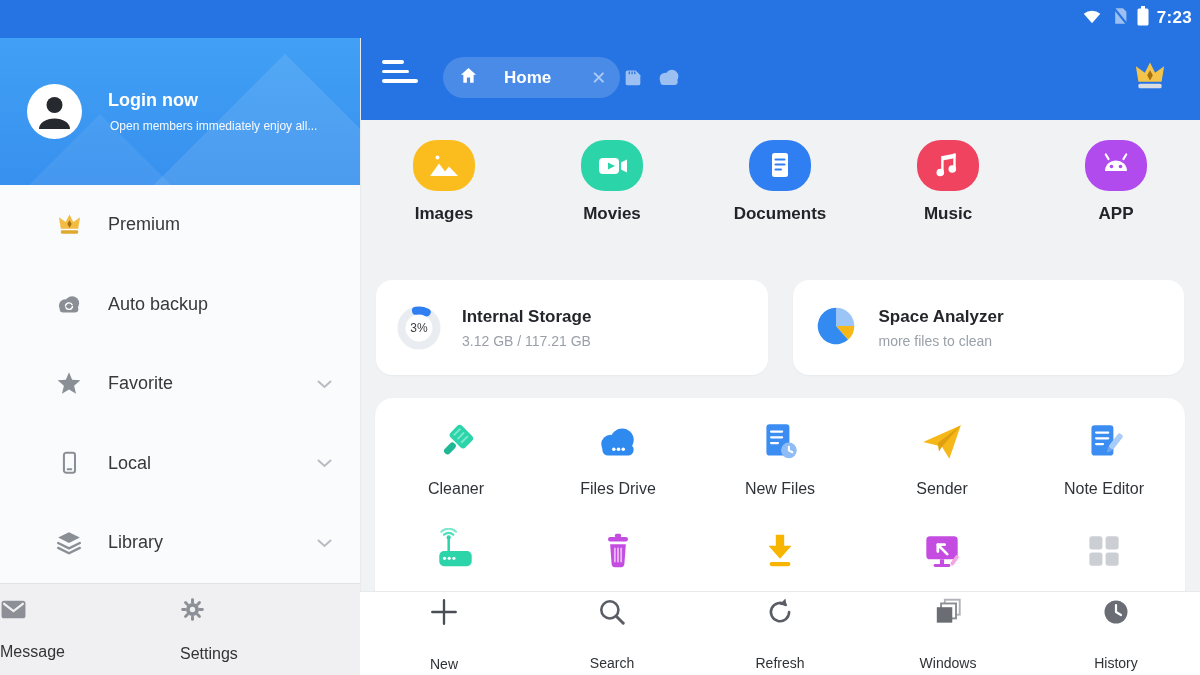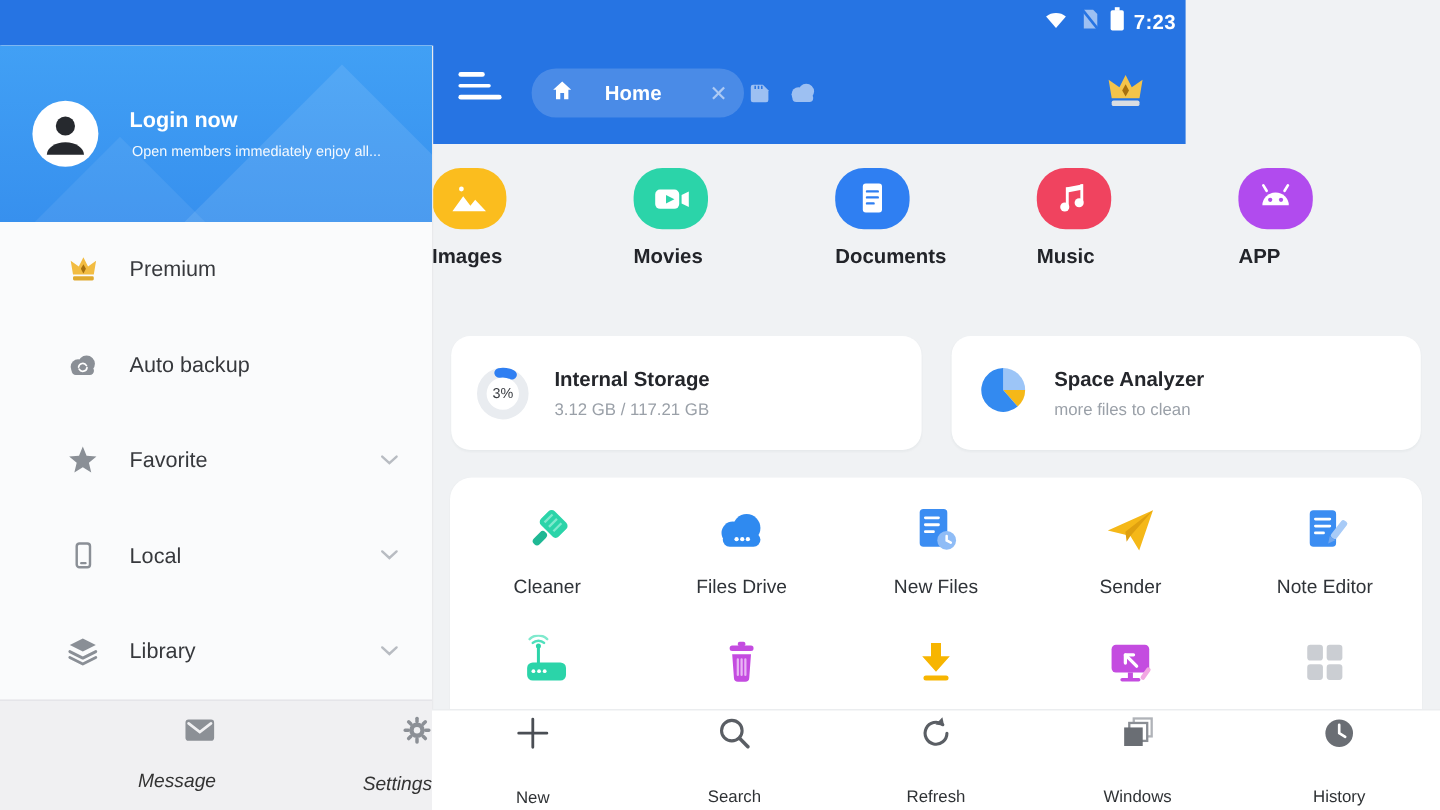--- a/index.html
+++ b/index.html
@@ -1,21 +1,21 @@
 <!DOCTYPE html>
 <html><head>
 <meta charset="utf-8">
 <style>
   * { margin:0; padding:0; box-sizing:border-box; }
   html,body { width:1200px; height:675px; overflow:hidden; }
   body { font-family:"Liberation Sans", sans-serif; background:#F0F2F4; }
   .app { position:relative; width:1200px; height:675px; overflow:hidden; }
 
   
-  .blue-top { position:absolute; left:0; top:0; width:988px; height:120px; background:#2674E3; }
+  .blue-top { position:absolute; left:0; top:0; width:1200px; height:120px; background:#2674E3; }
   .status-cluster { position:absolute; top:5px; right:8px; display:flex; align-items:center; gap:7px; }
   .status-time { color:#fff; font-size:17px; font-weight:700; letter-spacing:.3px; }
 
   .hamburger { position:absolute; left:382px; top:60px; width:38px; height:32px; cursor:pointer; }
   .hamburger span { display:block; height:3.6px; background:#fff; border-radius:2px; margin-bottom:6px; }
   .hamburger .l1 { width:22px; } .hamburger .l2 { width:27px; } .hamburger .l3 { width:36px; }
 
   .tab-pill { position:absolute; left:443px; top:57px; height:41px; min-width:168px; background:rgba(255,255,255,.17);
     border-radius:21px; display:flex; align-items:center; padding:0 14px 0 16px; gap:26px; color:#fff; }
   .tab-label { font-size:17px; font-weight:700; color:#fff; }
@@ -36,28 +36,28 @@
   .login-title { position:absolute; left:108px; top:52px; color:#fff; font-size:18px; font-weight:700; }
   .login-sub { position:absolute; left:110px; top:81px; color:#fff; font-size:12px; opacity:.95; }
 
   .side-list { position:absolute; top:147px; left:16px; right:0; }
   .side-item { height:79.5px; display:flex; align-items:center; padding:0 28px 0 38px; cursor:pointer; }
   .side-item .ic { width:30px; display:flex; justify-content:center; }
   .side-item .lbl { margin-left:24px; font-size:18px; color:#37393D; flex:1; }
 
   .side-footer { position:absolute; left:0; bottom:0; width:360px; height:92px; background:#F0F0F2;
     border-top:1px solid #E3E3E6; display:flex; }
-  .foot-item { flex:1; display:flex; flex-direction:column; align-items:flex-end; justify-content:center; gap:19px; cursor:pointer;font-style:italic; }
+  .foot-item { flex:1; display:flex; flex-direction:column; align-items:flex-start; justify-content:center; gap:19px; cursor:pointer; }
   .foot-item .flbl { font-size:16px; color:#333; }
 
   
   .main { position:absolute; left:360px; top:120px; width:840px; height:555px; background:#F0F2F4; }
 
   .cat-row { position:absolute; top:20px; left:0; width:840px; display:flex; }
-  .cat { flex:1; display:flex; flex-direction:column; cursor:pointer; }
+  .cat { flex:1; display:flex; flex-direction:column; align-items:center; cursor:pointer; }
   .cat-tile { width:62px; height:51px; border-radius:24px; display:flex; align-items:center; justify-content:center; }
   .cat-lbl { margin-top:13px; font-size:17px; font-weight:700; color:#222429; }
 
   .cards-row { position:absolute; top:160px; left:0; width:840px; display:flex; padding:0 16px; gap:25px; }
   .info-card { flex:1; background:#fff; border-radius:16px; height:95px; display:flex; align-items:center;
     padding:0 20px; gap:20px; cursor:pointer; box-shadow:0 1px 2px rgba(30,40,60,.04); }
   .card-title { font-size:17px; font-weight:700; color:#24262B; }
   .card-sub { font-size:14px; color:#9AA0A8; margin-top:6px; }
   .ring-wrap { position:relative; width:46px; height:46px; }
   .ring-pct { position:absolute; inset:0; display:flex; align-items:center; justify-content:center;

